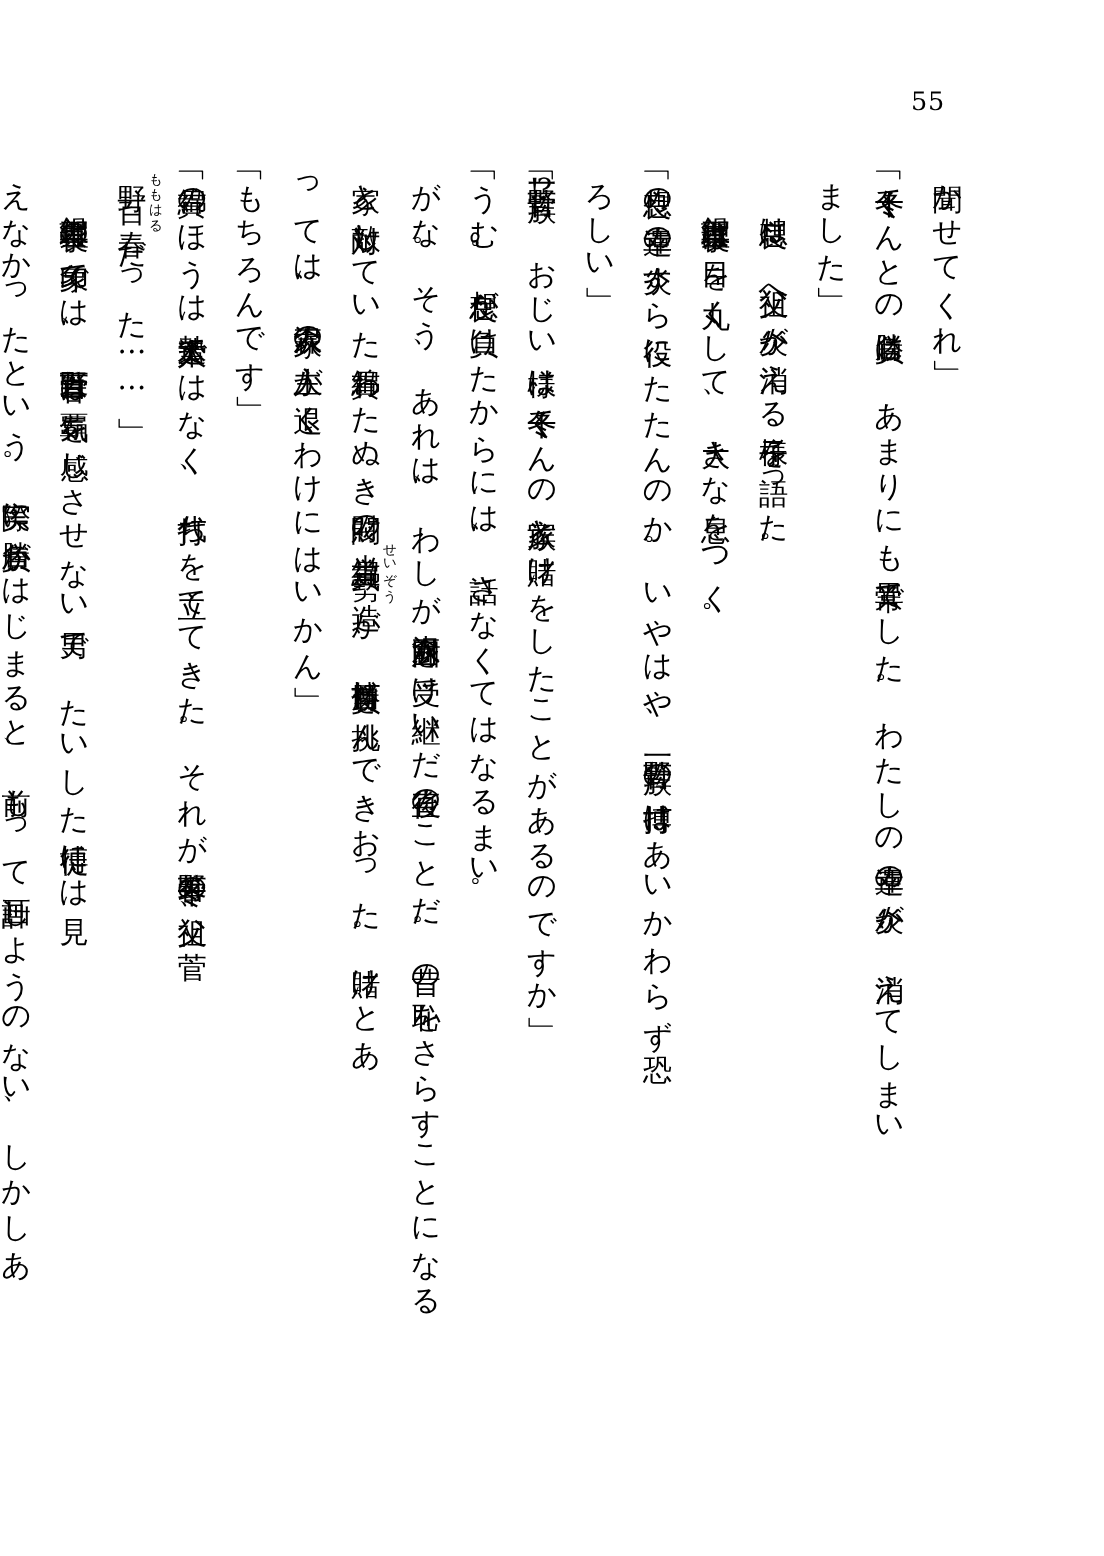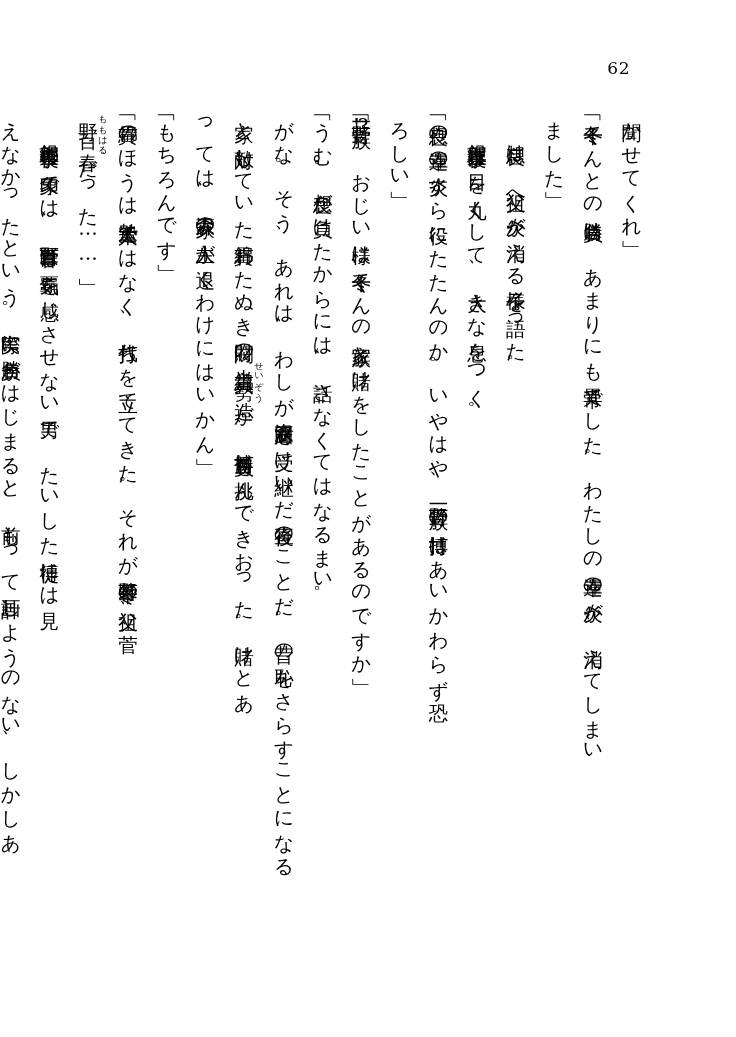--- a/index.html
+++ b/index.html
@@ -62,21 +62,21 @@
     font-size: 9px;
     letter-spacing: 0px;
     line-height: 1;
   }
 </style>
 </head>
 <body>
 
 <div class="page">
 
-  <div class="page-number">62</div>
+  <div class="page-number">55</div>
 
   <div class="text-block">
     <span class="line">聞かせてくれ」</span>
     <span class="line">「千冬くんとの勝負は、あまりにも異常でした。わたしの幸運の炎が、消えてしまい</span>
     <span class="line">ました」</span>
     <span class="line">　想良は、祖父へ炎が消える様子を語った。</span>
     <span class="line">　銀賀理事長は目を丸くして、大きな息をつく。</span>
     <span class="line">「想良の幸運の炎すら役にたたんのか。いやはや、菅野一族の博打はあいかわらず恐</span>
     <span class="line">ろしい」</span>
     <span class="line">「菅野一族⁉　おじい様は千冬くんの家族と賭けをしたことがあるのですか」</span>

